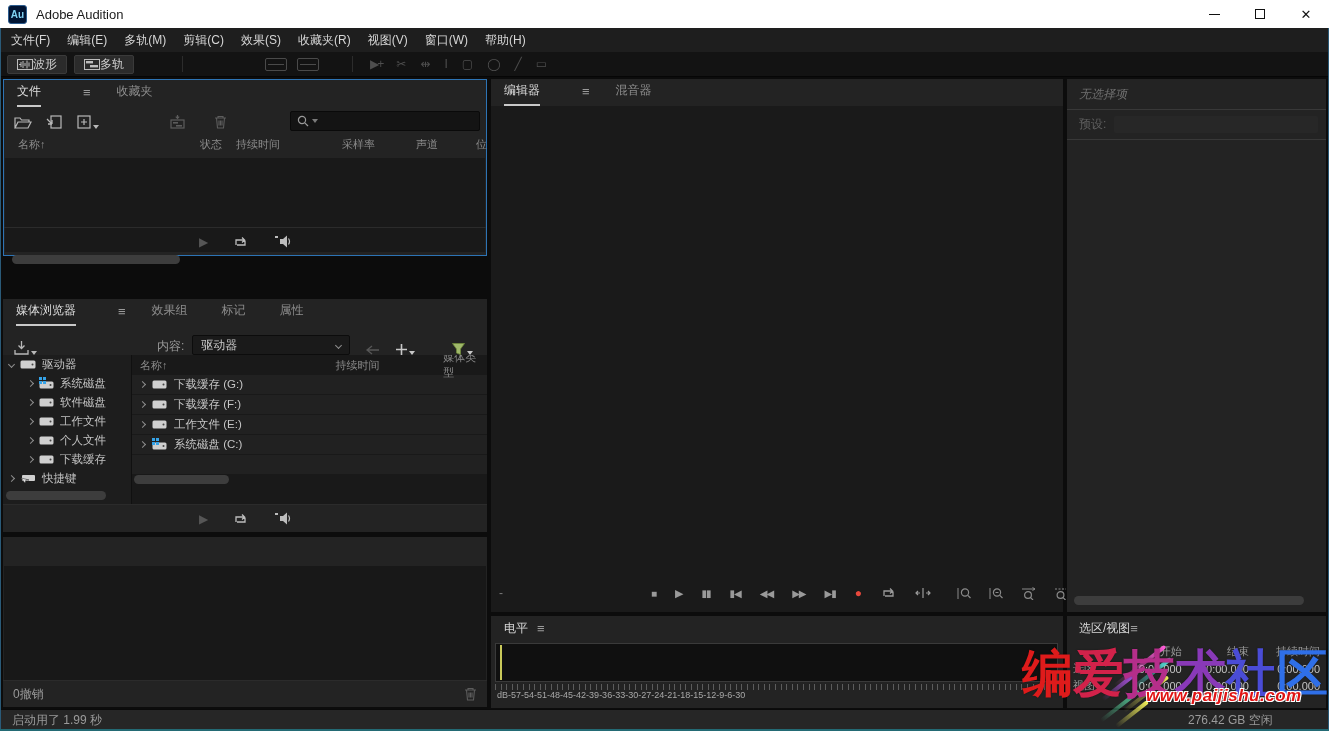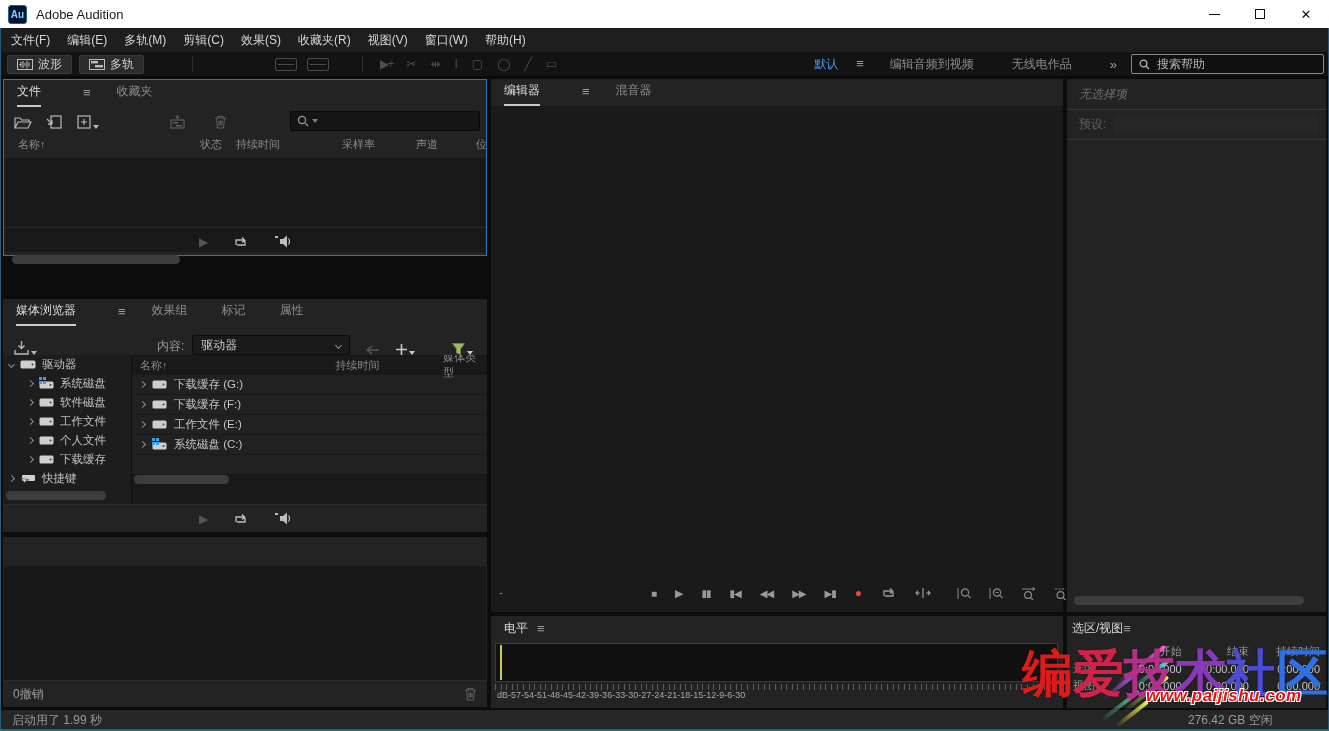--- a/index.html
+++ b/index.html
@@ -20,21 +20,21 @@
   .glyph-min { width:11px; height:1px; background:#111; display:block; }
   .glyph-max { width:10px; height:10px; border:1px solid #111; display:block; }
   .glyph-close { font-size:13px; line-height:1; }
 
   
   .menubar { position:absolute; left:0; top:28px; width:1329px; height:24px; background:#1e1e1e; display:flex; align-items:center; gap:17px; padding-left:11px; color:#d6d6d6; }
   .menubar span { cursor:default; }
 
   
   .toolbar { position:absolute; left:0; top:52px; width:1329px; height:25px; background:#131313; display:flex; align-items:center; border-bottom:1px solid #060606; }
-  .tb-btn { display:flex; align-items:center; gap:5px; background:#2b2b2b; border:1px solid #3a3a3a; border-radius:2px; height:19px; padding:0 9px; margin-left:7px; color:#cfcfcf; }
+  .tb-btn { display:flex; align-items:center; background:#2b2b2b; border:1px solid #3a3a3a; border-radius:2px; height:19px; padding:0 9px; margin-left:7px; color:#cfcfcf; }
   .tb-sep { width:1px; height:16px; background:#2c2c2c; margin:0 10px; }
   .tb-dim { color:#4e4e4e; font-size:12px; margin:0 7px; }
   .tb-dimbox { width:22px; height:13px; border:1px solid #4a4a4a; border-radius:2px; margin:0 5px; position:relative; }
   .tb-dimbox::after { content:""; position:absolute; left:2px; right:2px; top:5px; height:1px; background:#4a4a4a; }
   .ws-cluster { margin-left:auto; display:flex; align-items:center; gap:0; }
   .ws-item { color:#8d8d8d; margin-right:38px; }
   .ws-item.active { color:#4e9bef; margin-right:10px; }
   .ws-menu { color:#4e9bef; margin-right:34px; font-size:13px; }
   .ws-overflow { color:#9a9a9a; margin-right:14px; font-size:13px; }
   .search-help { width:193px; height:20px; margin-right:5px; background:#101010; border:1px solid #8a8a8a; border-radius:2px; display:flex; align-items:center; gap:7px; padding:0 7px; color:#b4b4b4; }
@@ -107,21 +107,21 @@
   
   #essential { left:1067px; top:79px; width:259px; height:533px; }
   .es-head { height:30px; display:flex; align-items:center; padding-left:12px; gap:9px; color:#d8d8d8; border-bottom:1px solid #3a3a3a; }
   .es-row1 { height:31px; display:flex; align-items:center; padding-left:12px; color:#6f6f6f; font-style:italic; border-bottom:1px solid #383838; }
   .es-row2 { height:30px; display:flex; align-items:center; padding-left:12px; gap:8px; color:#5f5f5f; border-bottom:1px solid #383838; }
   .es-input { flex:1; margin-right:8px; height:17px; background:#272727; border-radius:2px; }
   .es-sbar { position:absolute; left:7px; right:22px; bottom:7px; height:9px; }
 
   
   #selview { left:1067px; top:616px; width:259px; height:92px; }
-  .sv-head { height:25px; display:flex; align-items:center; padding-left:5px; color:#d8d8d8; }
+  .sv-head { height:25px; display:flex; align-items:center; padding-left:12px; color:#d8d8d8; }
   .sv-table { position:absolute; left:6px; right:6px; top:27px; font-size:11px; }
   .sv-r { display:flex; height:17px; align-items:center; }
   .sv-c0 { width:42px; color:#9a9a9a; }
   .sv-c { width:68px; text-align:right; color:#c4c4c4; }
   .sv-ch { width:68px; text-align:right; color:#9a9a9a; }
 
   
   .statusbar { position:absolute; left:0; top:709px; width:1329px; height:22px; background:#262626; border-top:1px solid #0a0a0a; display:flex; align-items:center; color:#9a9a9a; }
   .status-left { margin-left:12px; }
   .status-right { position:absolute; left:1188px; }
@@ -200,36 +200,20 @@
   <div class="tb-sep" style="margin-left:28px;"></div>
   <span class="tb-dim" style="letter-spacing:-2px;">▶+</span>
   <span class="tb-dim">✂</span>
   <span class="tb-dim">⇹</span>
   <span class="tb-dim">Ι</span>
   <span class="tb-dim">▢</span>
   <span class="tb-dim">◯</span>
   <span class="tb-dim">╱</span>
   <span class="tb-dim">▭</span>
 
-  <div class="ws-cluster">
-    <span class="ws-item active">默认</span>
-    <span class="ws-menu hamb"></span>
-    <span class="ws-item">编辑音频到视频</span>
-    <span class="ws-item">无线电作品</span>
-    <span class="ws-overflow">»</span>
-    <div class="search-help">
-      <span>
-        <svg width="11" height="11" viewBox="0 0 11 11">
-            <circle cx="4.5" cy="4.5" r="3.4" fill="none" stroke="#b4b4b4" stroke-width="1.3"></circle>
-            <path d="M7.2 7.2 L10 10" stroke="#b4b4b4" stroke-width="1.3"></path>
-          </svg>
-      </span>
-      <span>搜索帮助</span>
-    </div>
-  </div>
 </div>
 
 <div class="panel" id="files">
   <div class="tabs">
     <span class="tab active">文件</span>
     <span class="hamb"></span>
     <span class="tab">收藏夹</span>
   </div>
   <div class="f-toolbar">
     <span>

